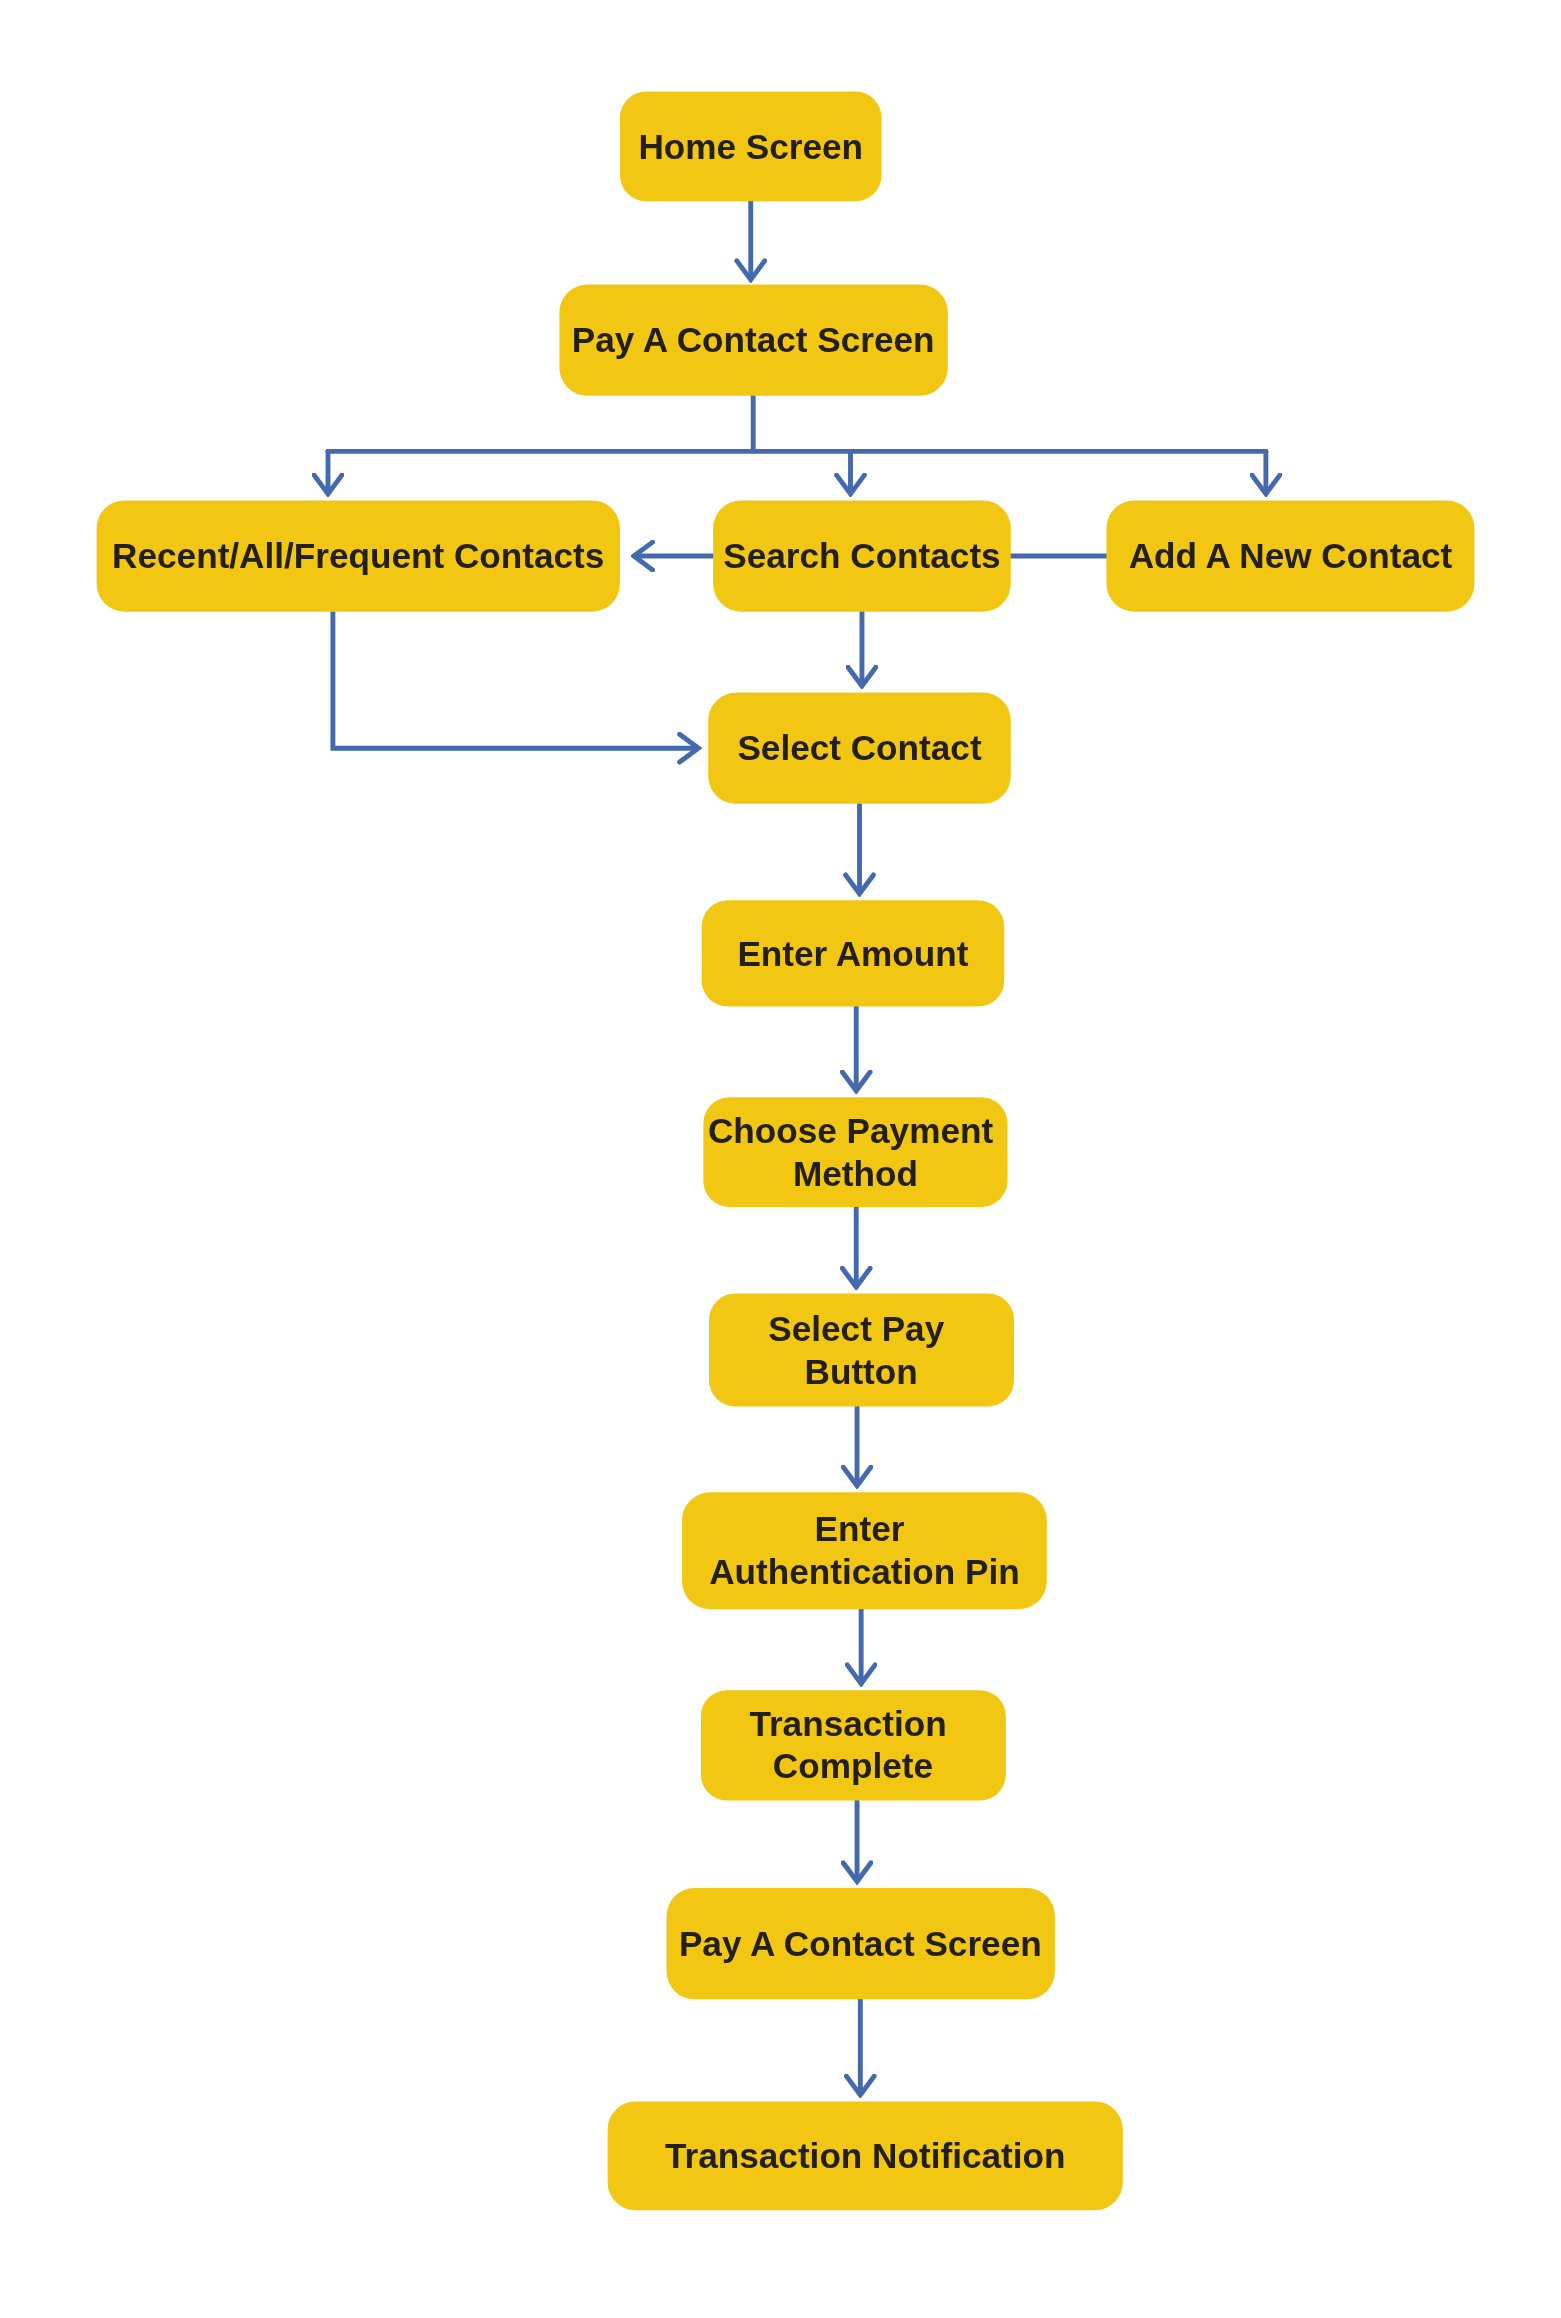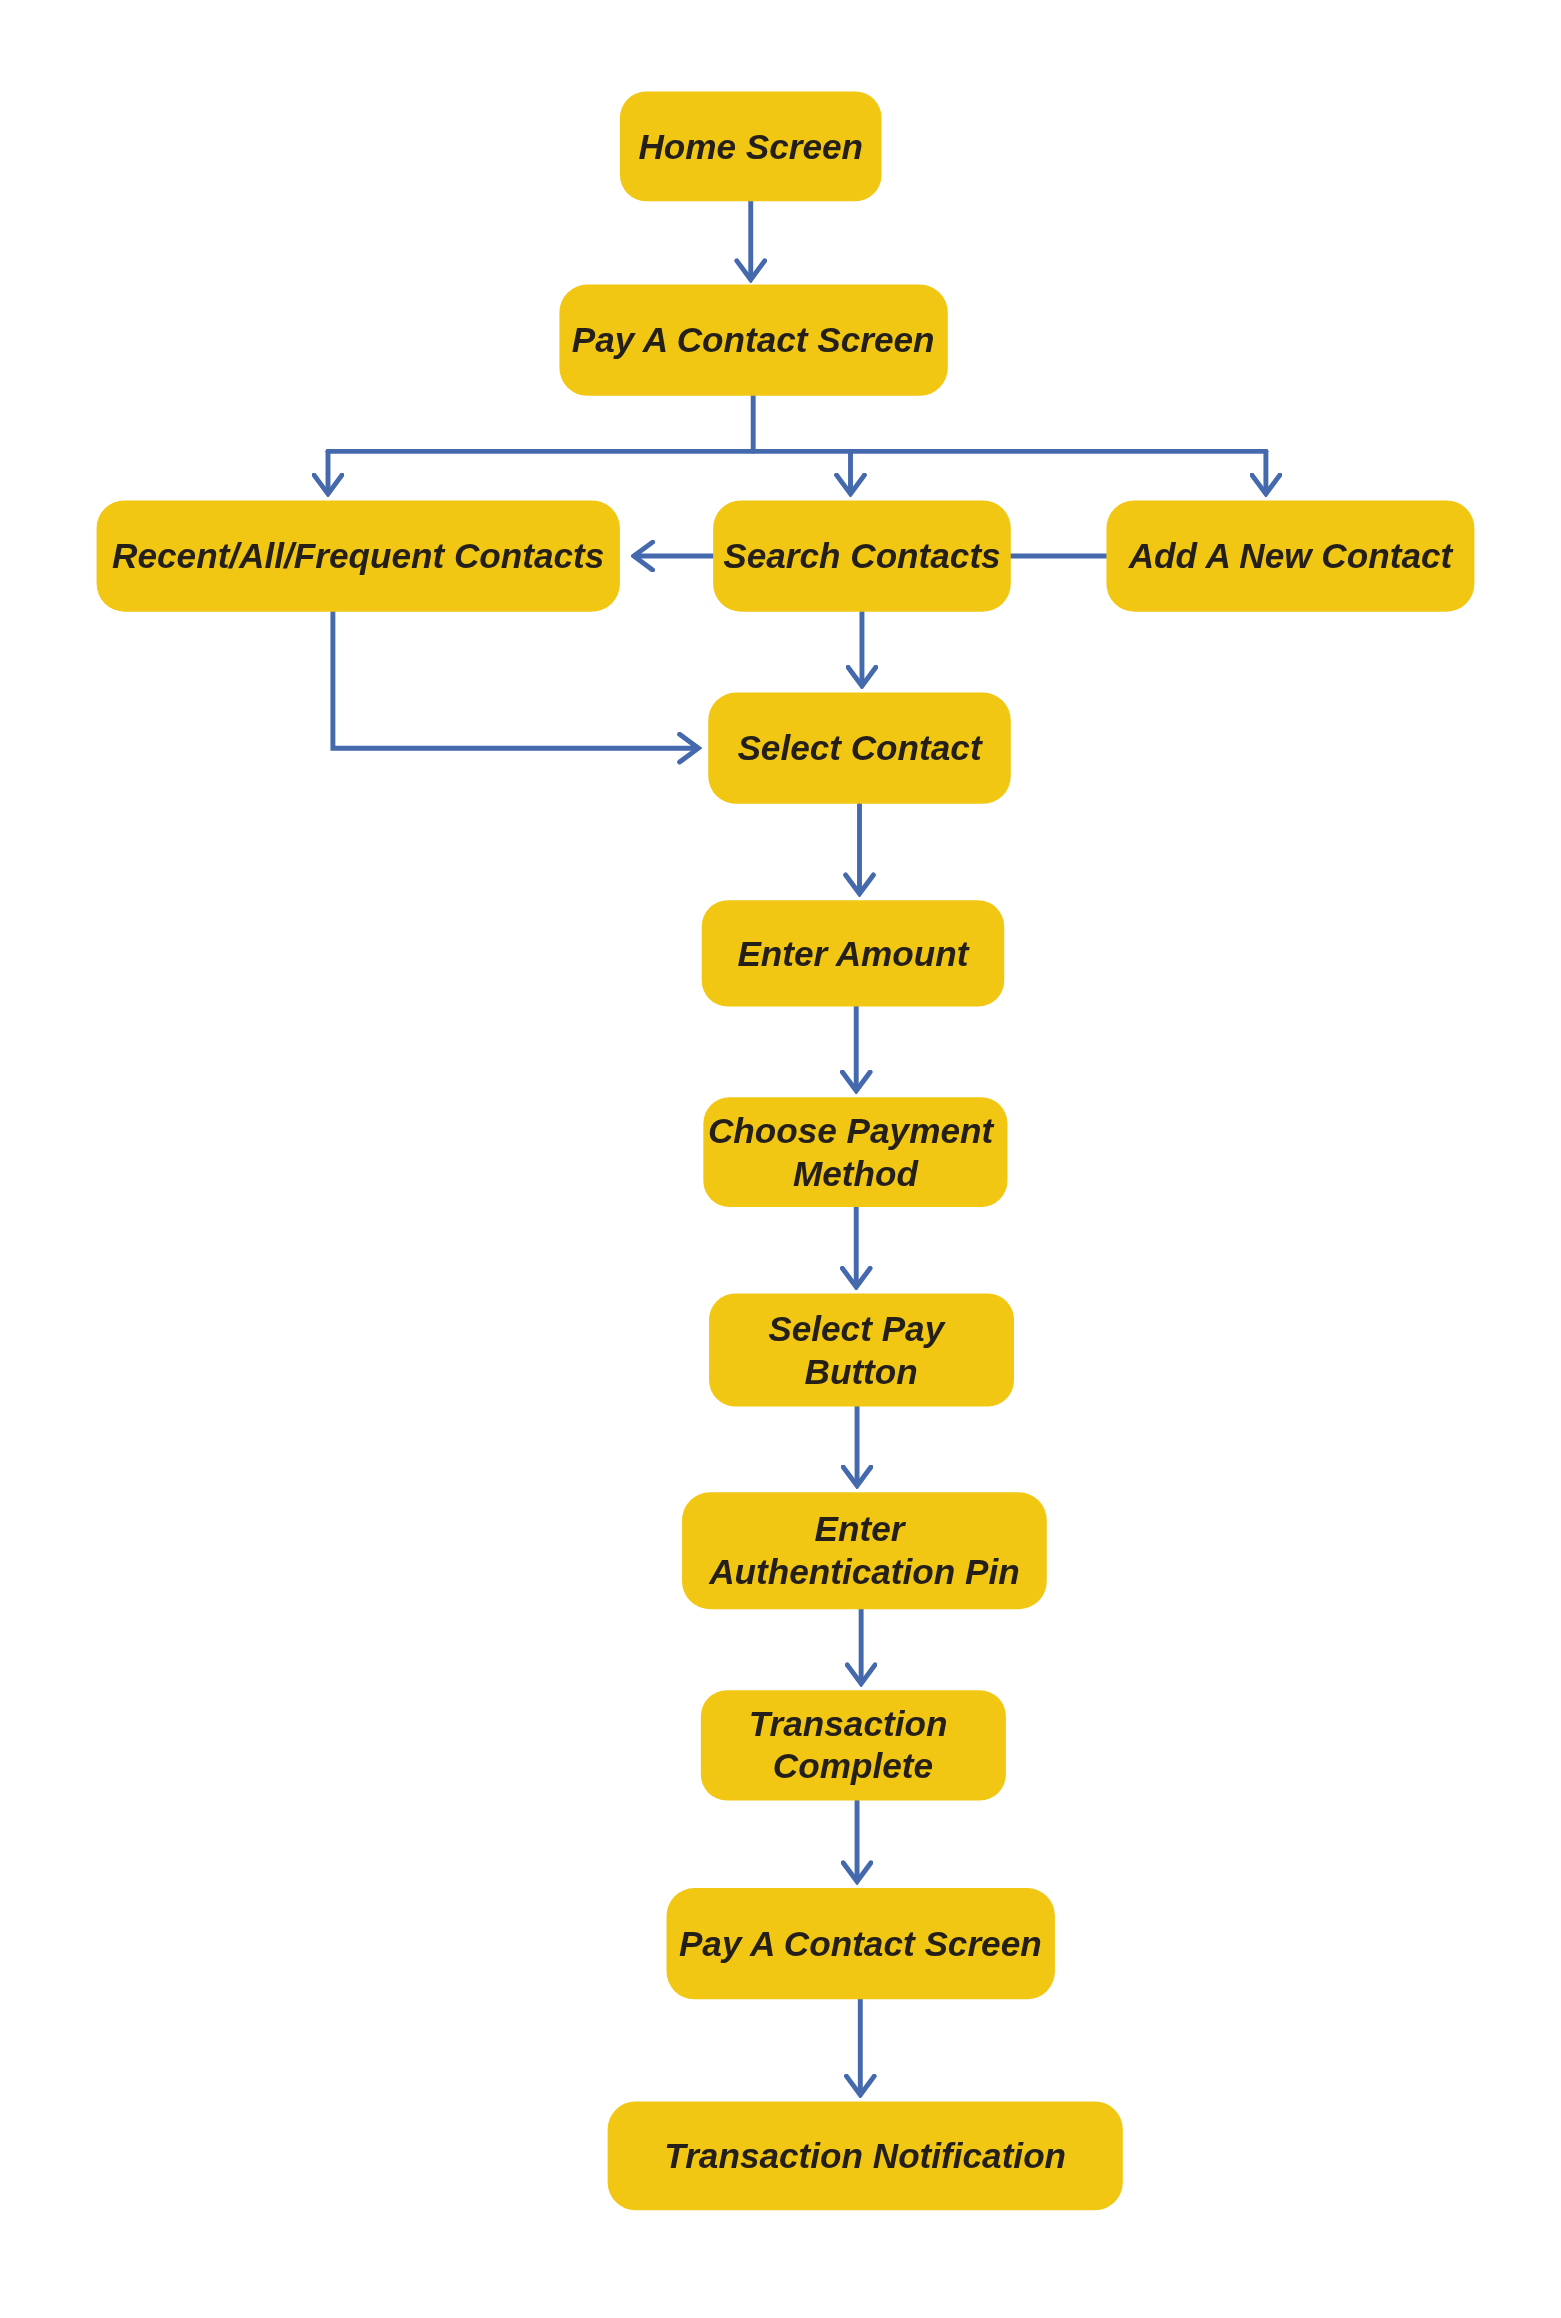--- a/index.html
+++ b/index.html
@@ -3,21 +3,20 @@
 <meta charset="utf-8">
 <style>
   html, body {
     margin: 0;
     padding: 0;
     background: #ffffff;
   }
   .canvas-wrap {
     width: 1562px;
     height: 2319px;
-    font-style: italic;
   }
   svg { display: block; }
   .edge {
     stroke: #4569AD;
     stroke-width: 6;
     fill: none;
     stroke-linecap: round;
     stroke-linejoin: miter;
   }
   .node-box {

